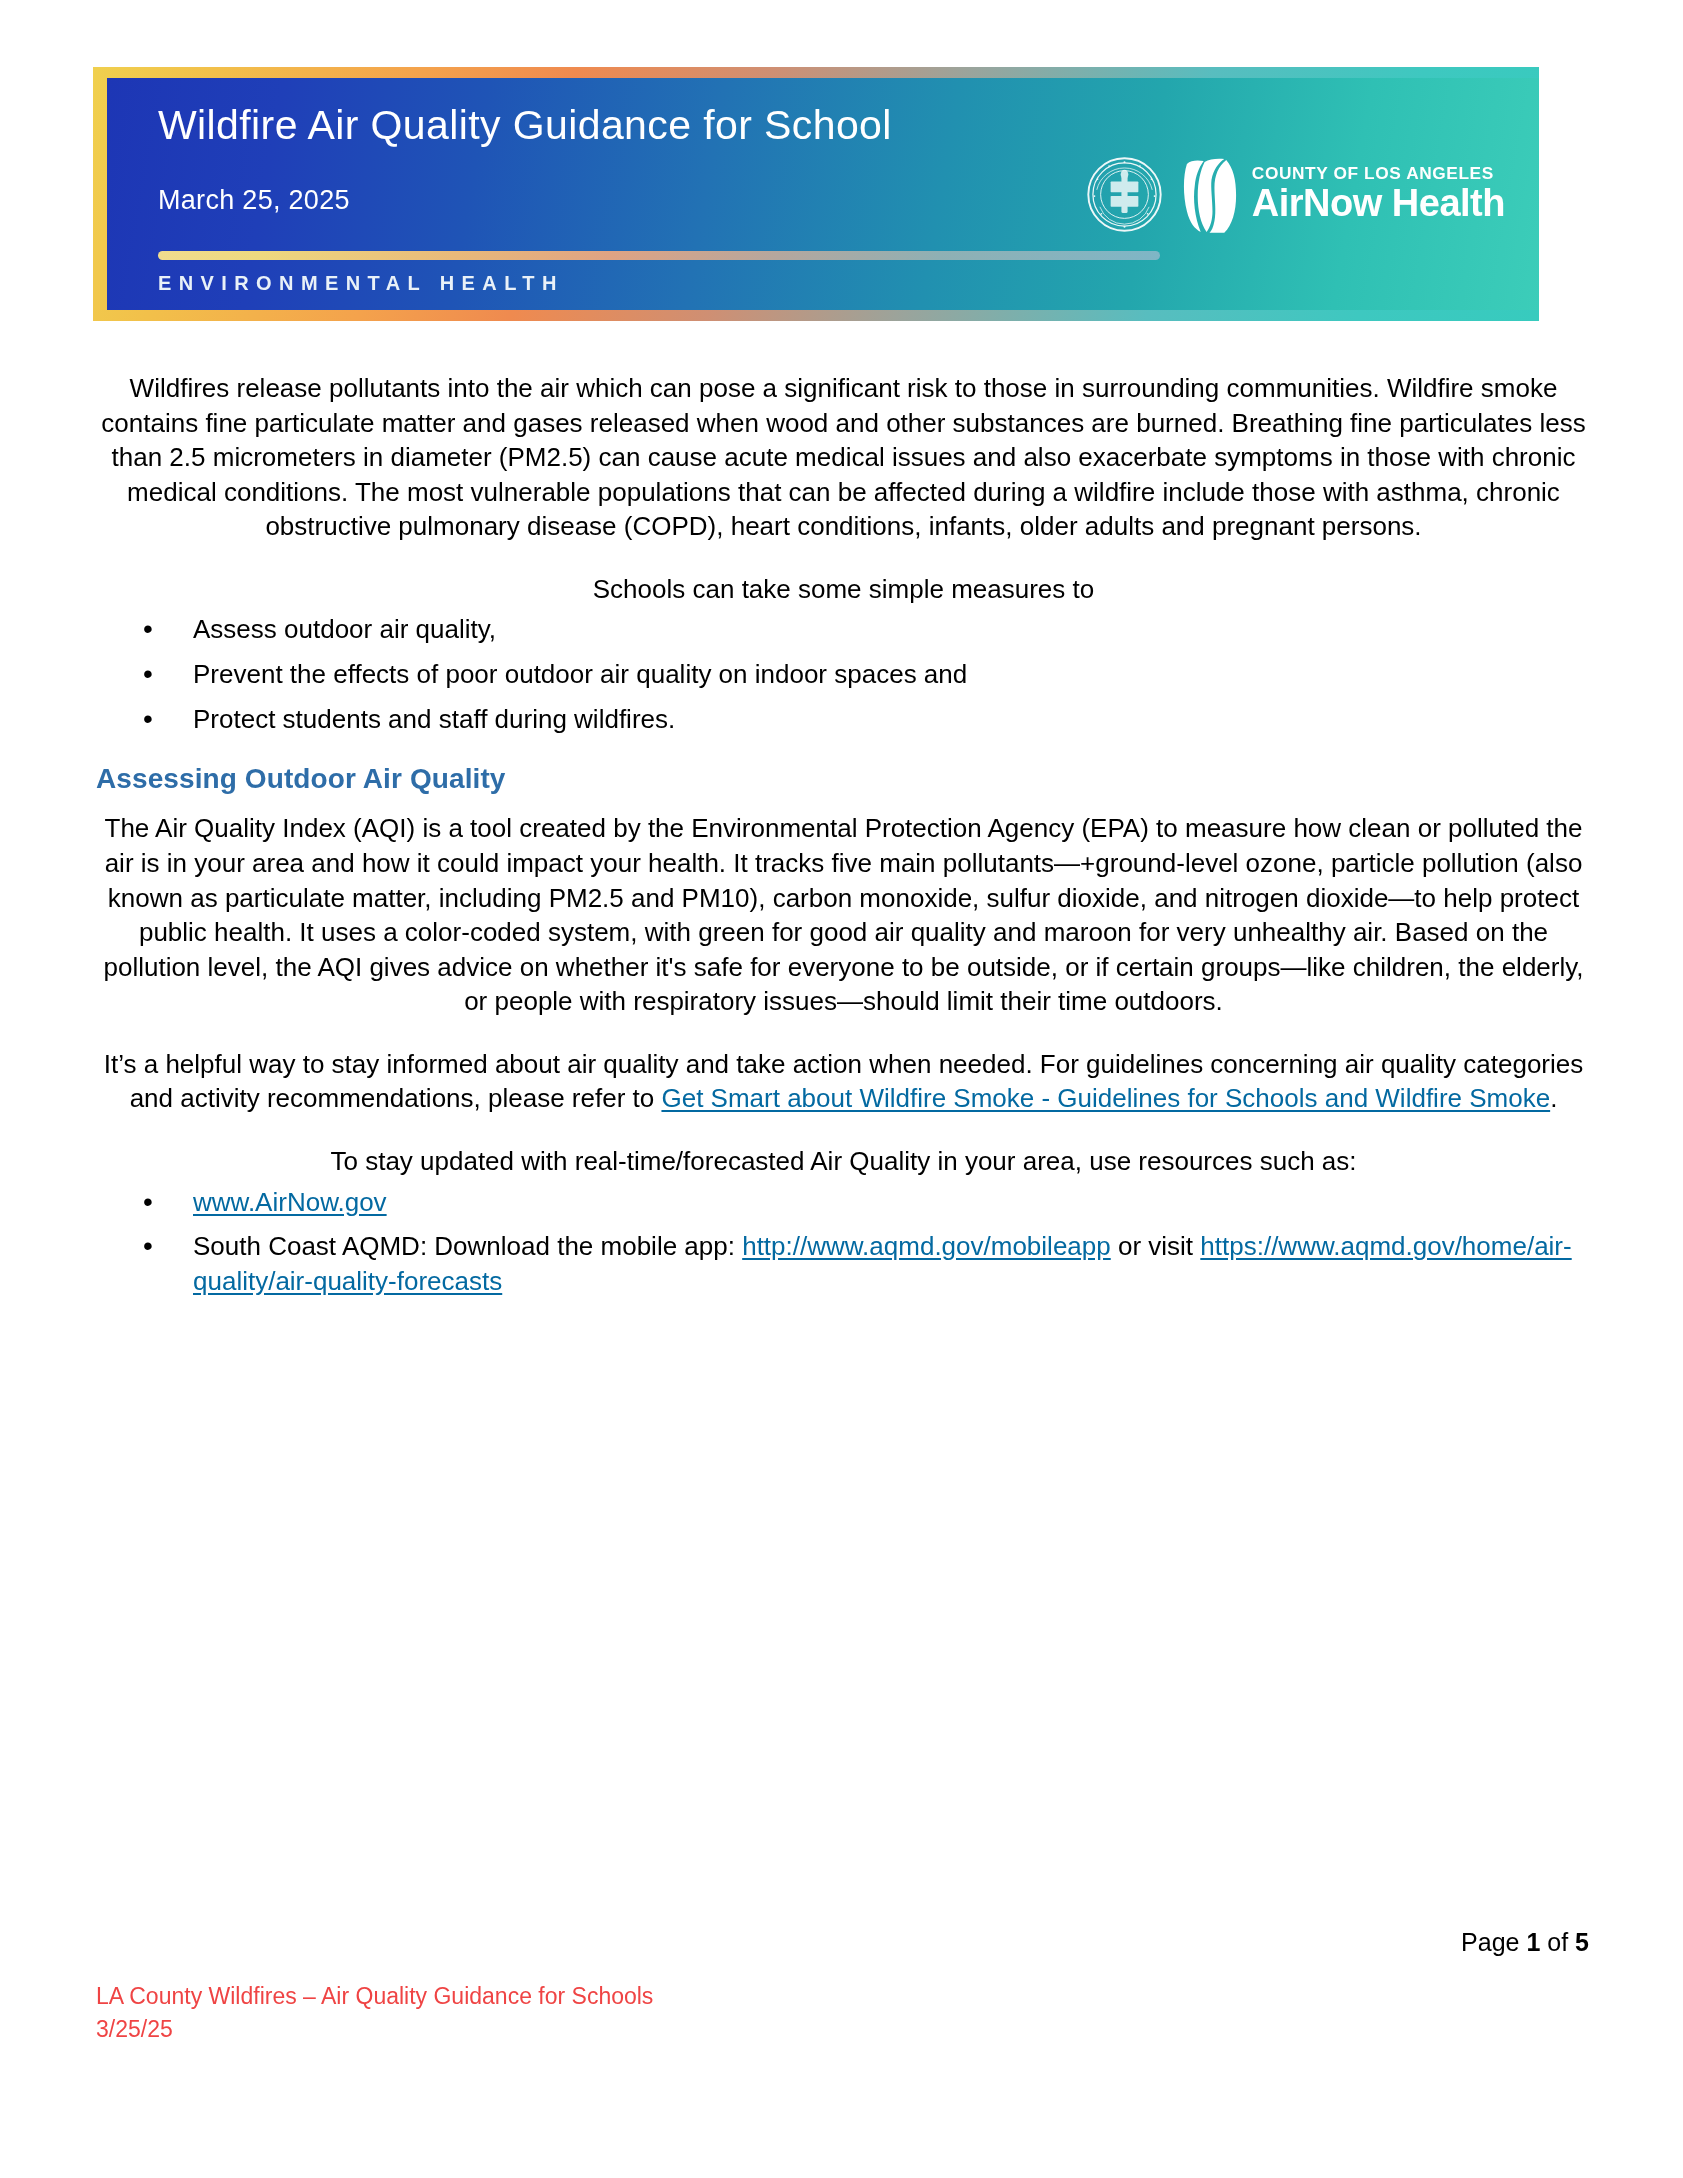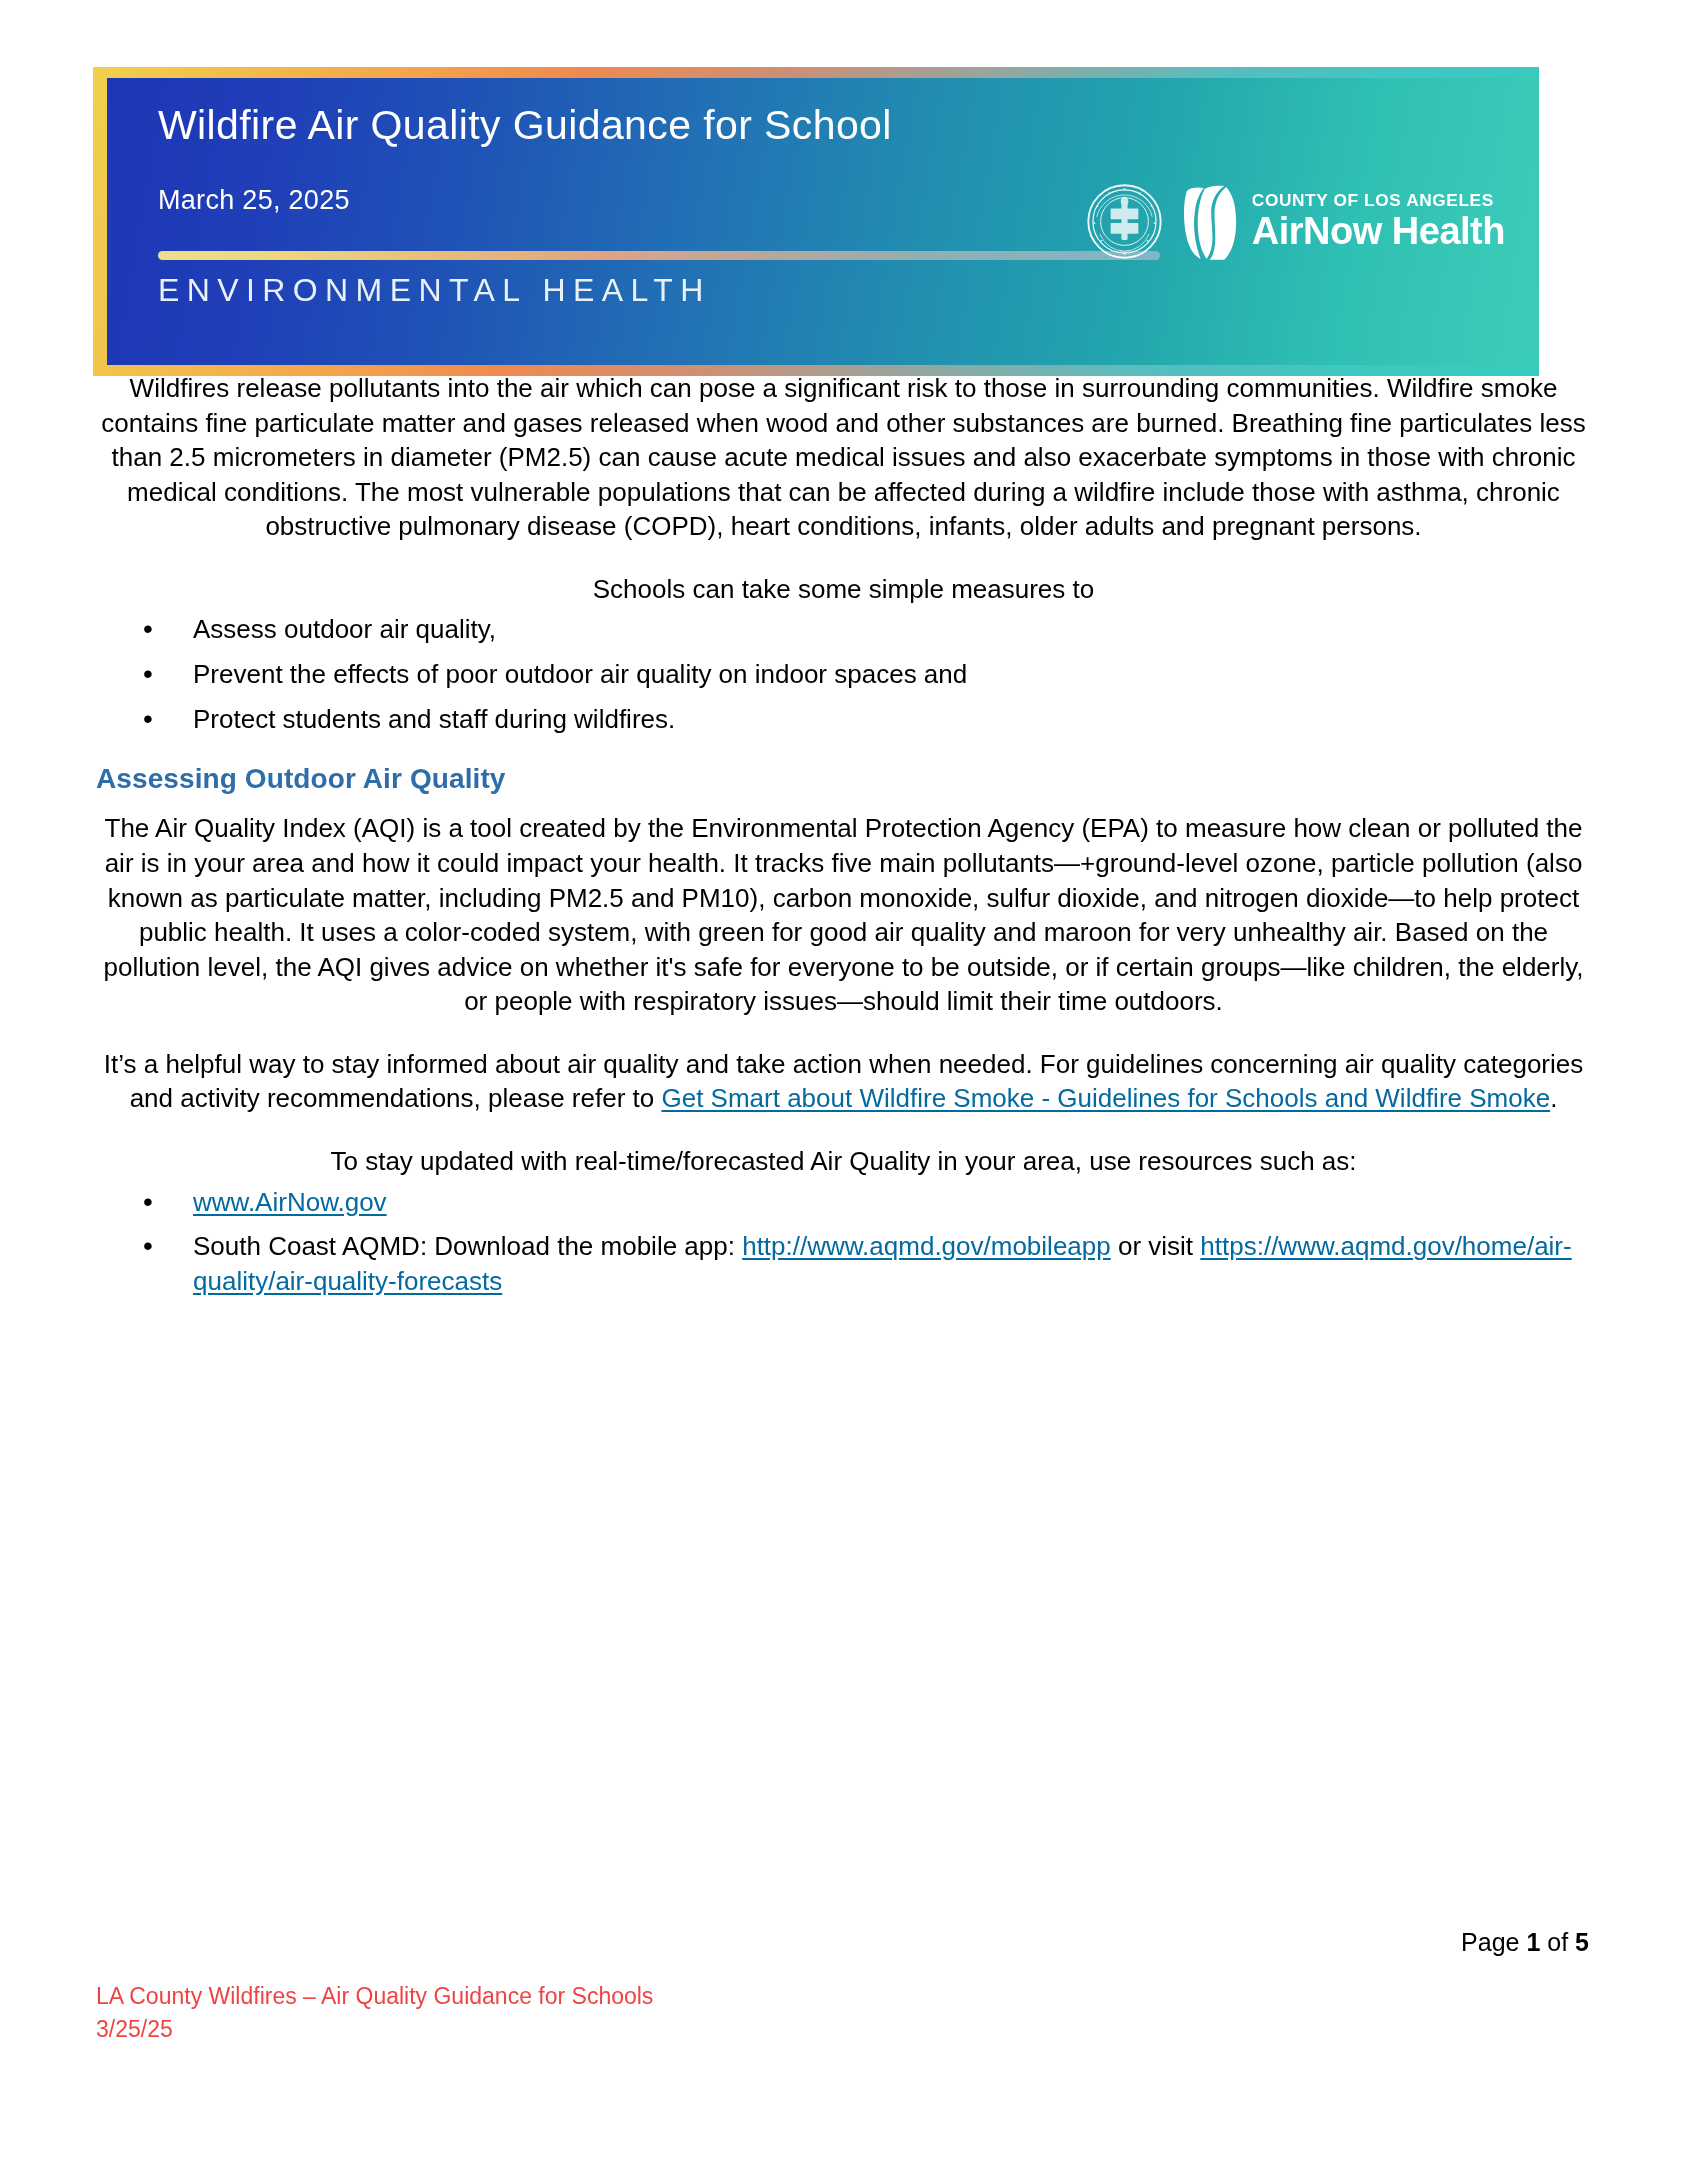--- a/index.html
+++ b/index.html
@@ -21,21 +21,21 @@
     box-sizing: border-box;
     overflow: hidden;
   }
 
   
   .banner-wrap {
     position: absolute;
     left: 93px;
     top: 67px;
     width: 1446px;
-    height: 309px;
+    height: 254px;
     padding: 11px 0 11px 14px;
     box-sizing: border-box;
     background: linear-gradient(105deg,
         #f0d04e 0%,
         #f2c04a 8%,
         #f4a24c 22%,
         #ef8a4f 32%,
         #cf8f73 45%,
         #9aa49c 58%,
         #58bdbf 74%,
@@ -92,22 +92,22 @@
         #e0a383 45%,
         #b5a79e 62%,
         #8fb0b4 78%,
         #7fb6c6 100%);
   }
   .banner-sub {
     position: absolute;
     left: 51px;
     top: 194px;
     color: #e9f1f8;
-    font-size: 32px;
-    font-weight: 400;
+    font-size: 20px;
+    font-weight: 700;
     letter-spacing: 7.4px;
     white-space: nowrap;
   }
   .logo-area {
     position: absolute;
     right: 34px;
     top: 0;
     bottom: 0;
     display: flex;
     align-items: center;

